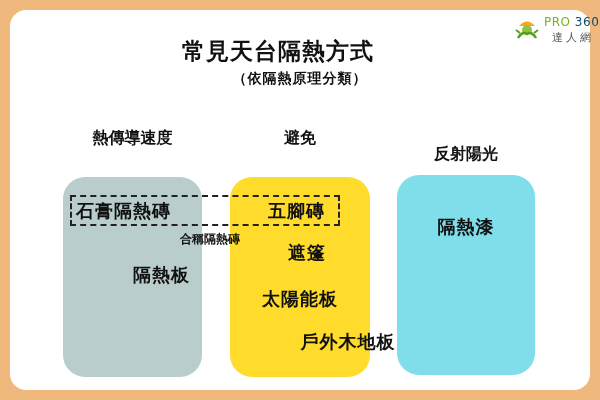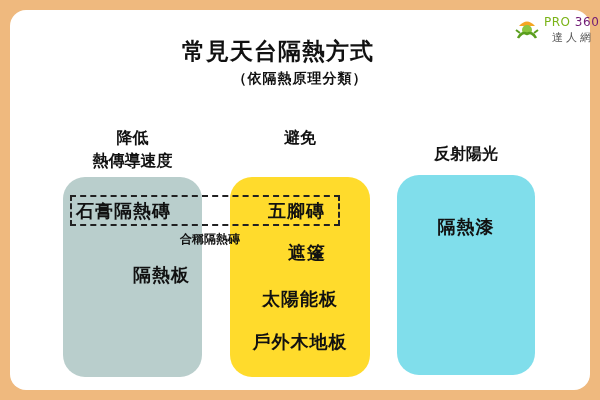--- a/index.html
+++ b/index.html
@@ -8,21 +8,21 @@
     background: #efb97e;
     font-family: "DejaVu Sans", "Liberation Sans", sans-serif;
     color: #111;
   }
   .panel {
     position: absolute; left: 10px; top: 10px; width: 580px; height: 380px;
     background: #ffffff; border-radius: 16px;
   }
   .logo { position: absolute; left: 512px; top: 14px; width: 70px; height: 30px; }
   .logo-text { position: absolute; left: 32px; top: 1px; font-size: 12px; color: #7ab317; letter-spacing: 0.5px; white-space: nowrap; }
-  .logo-text .num { color: #701a75; }
+  .logo-text .num { color: #0c4a6e; }
   .logo-sub { position: absolute; left: 40px; top: 16px; font-size: 11px; color: #555; letter-spacing: 3px; white-space: nowrap; }
   .logo-mark { position: absolute; left: 2px; top: 2px; width: 26px; height: 26px; }
 
   .title {
     position: absolute; left: 0; width: 556px; top: 36px; text-align: center;
     font-size: 23px; font-weight: bold; letter-spacing: 1px;
   }
   .subtitle {
     position: absolute; left: 0; width: 600px; top: 70px; text-align: center;
     font-size: 14px; font-weight: bold; letter-spacing: 1px;
@@ -62,38 +62,37 @@
     <path d="M6 17 L2 14 M20 17 L24 14" stroke="#5a9e1e" stroke-width="2"></path>
   </svg>
   <div class="logo-text"><span>PRO</span> <span class="num">360</span></div>
   <div class="logo-sub">達人網</div>
 </div>
 
 <div class="title">常見天台隔熱方式</div>
 <div class="subtitle">（依隔熱原理分類）</div>
 
 <div class="cat-label" style="left:63px; width:139px; top:126px;">
-  <div>降低</div>
   <div>熱傳導速度</div>
 </div>
 <div class="cat-label" style="left:230px; width:140px; top:126px;">
   <div>避免</div>
 </div>
 <div class="cat-label" style="left:397px; width:138px; top:142px;">
   <div>反射陽光</div>
 </div>
 
 <div class="card card-gray"></div>
 <div class="card card-yellow"></div>
 <div class="card card-cyan"></div>
 
 <div class="item" style="left:76px; top:199px;">石膏隔熱磚</div>
 <div class="item" style="left:63px; width:139px; top:263px;padding-left:29px;">隔熱板</div>
 
 <div class="item" style="left:268px; top:199px;">五腳磚</div>
 <div class="item" style="left:230px; width:154px; top:241px;">遮篷</div>
 <div class="item" style="left:230px; width:140px; top:287px;">太陽能板</div>
-<div class="item" style="left:230px; width:140px; top:330px;">戶外木地板</div>
+<div class="item" style="left:230px; width:140px; top:330px;padding-left:48px;">戶外木地板</div>
 
 <div class="item" style="left:397px; width:138px; top:215px;">隔熱漆</div>
 
 <div class="dashed-box"></div>
 <div class="note">合稱隔熱磚</div>
 
 </body></html>

